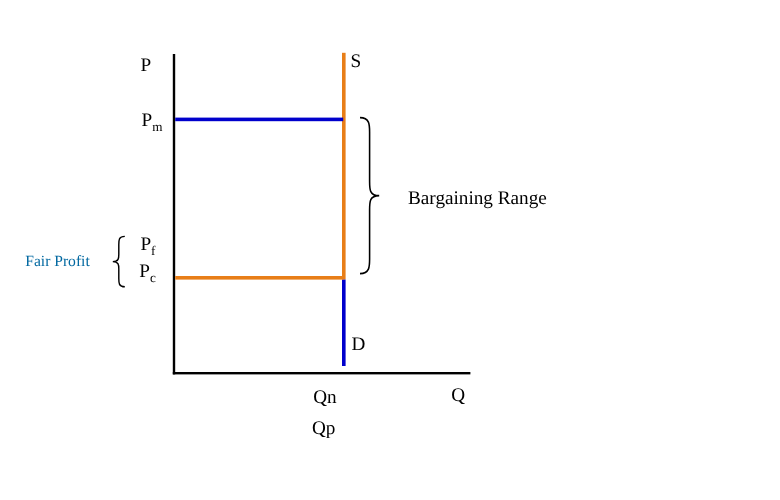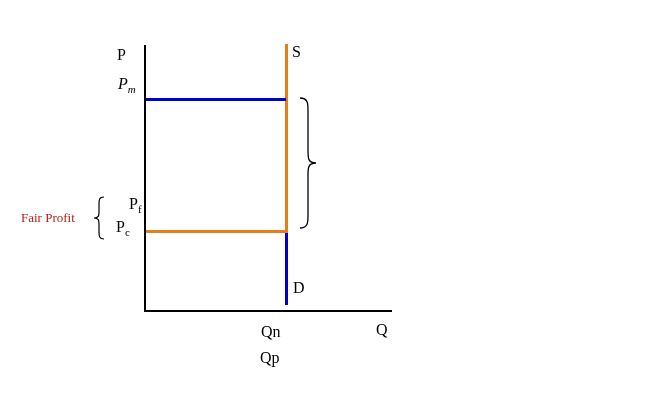--- a/index.html
+++ b/index.html
@@ -19,21 +19,21 @@
   .lbl {
     position: absolute;
     color: #000000;
     font-size: 16px;
     line-height: 1;
     white-space: nowrap;
   }
   .lbl sub { font-size: 11px; }
   .small-lbl {
     position: absolute;
-    color: #b91c1c;
+    color: #0369a1;
     font-size: 13px;
     line-height: 1;
     white-space: nowrap;
   }
   
   .axis-v {
     left: 144px; top: 45px;
     width: 2px; height: 267px;
     background: var(--axis, #000);
   }
@@ -78,35 +78,36 @@
 
   <div class="abs supply-line"></div>
   <div class="abs demand-line"></div>
 
   <div class="lbl" style="left:292px; top:44px;">S</div>
   <div class="lbl" style="left:293px; top:280px;">D</div>
 
   <div class="abs pm-line"></div>
   <div class="abs pc-line"></div>
 
-  <div class="lbl" style="left:118px; top:76px;font-style:italic;">
+  <div class="lbl" style="left:118px; top:93px;">
     <span>P</span><sub>m</sub>
   </div>
-  <div class="lbl" style="left:117px; top:196px;margin-left:12px;">
+  <div class="lbl" style="left:117px; top:196px;">
     <span>P</span><sub>f</sub>
   </div>
   <div class="lbl" style="left:116px; top:219px;">
     <span>P</span><sub>c</sub>
   </div>
 
   <div class="lbl" style="left:261px; top:324px;">Qn</div>
   <div class="lbl" style="left:260px; top:350px;">Qp</div>
 
   <svg class="brace" style="left:298px; top:97px;" width="20" height="132" viewBox="0 0 20 132">
     <path d="M2,1 C10,1 10,7 10,13 L10,54 C10,61 10,66 18,66 C10,66 10,71 10,78 L10,119 C10,125 10,131 2,131" fill="none" stroke="#000000" stroke-width="1.3"></path>
   </svg>
+  <div class="lbl" style="left:340px; top:158px;">Bargaining Range</div>
 
   <svg class="brace" style="left:92px; top:196px;" width="14" height="44" viewBox="0 0 14 44">
     <path d="M12,1 C7,1 7,4 7,8 L7,16 C7,19 7,22 2,22 C7,22 7,25 7,28 L7,36 C7,40 7,43 12,43" fill="none" stroke="#000000" stroke-width="1.2"></path>
   </svg>
   <div class="small-lbl" style="left:21px; top:211px;">Fair Profit</div>
 
 </div>
 
 </body></html>

